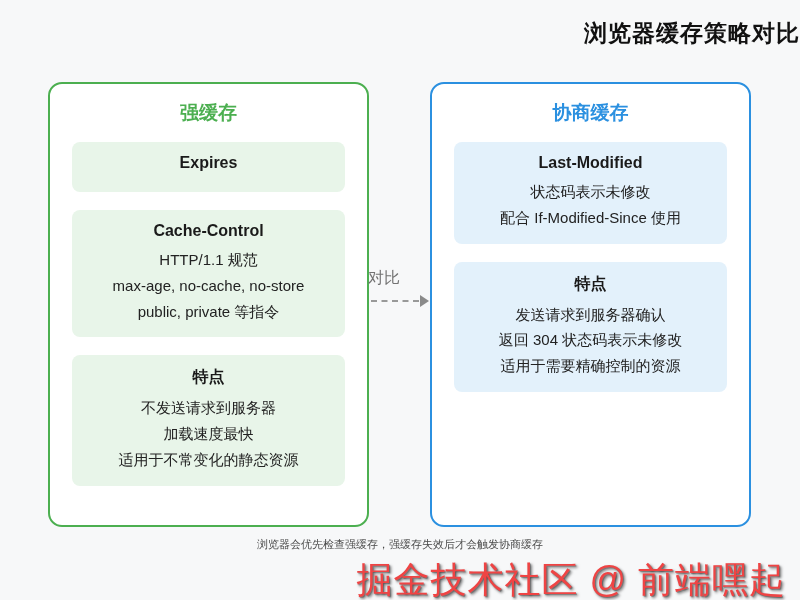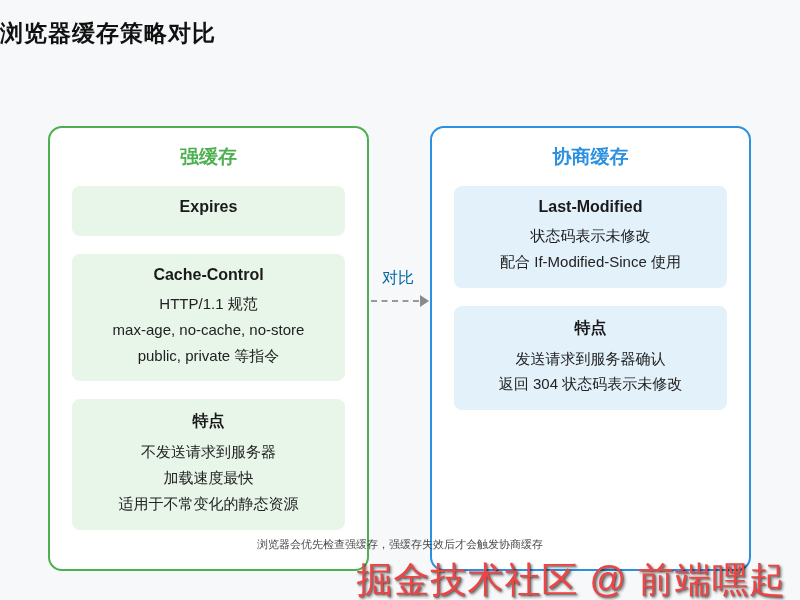--- a/index.html
+++ b/index.html
@@ -19,31 +19,30 @@
     background:#F7F8F9;
   }
   .stage{
     position:relative;
     width:800px;height:600px;
     background:#F7F8F9;
     overflow:hidden;
   }
   .page-title{
     position:absolute;top:18px;left:0;width:100%;
-    text-align:left;
+    text-align:right;
     font-size:23px;font-weight:700;color:#111;
     letter-spacing:1px;
   }
   .panel{
     position:absolute;top:82px;
     width:321px;height:445px;
     background:#ffffff;
     border-radius:14px;
     padding:14px 22px 0 22px;
-    margin-top:44px;
   }
   .panel-left{left:48px;border:2px solid var(--green);}
   .panel-right{left:430px;border:2px solid var(--blue);}
   .panel-title{
     text-align:center;
     font-size:19px;font-weight:700;
     margin:2px 0 16px 0;
   }
   .panel-left .panel-title{color:var(--green);}
   .panel-right .panel-title{color:var(--blue);}
@@ -58,22 +57,22 @@
   .card-title{
     font-size:16px;font-weight:700;color:var(--ink);
     margin-bottom:7px;
   }
   .card-line{
     font-size:15px;color:var(--body-ink);
     line-height:1.72;
   }
   .connector-label{
     position:absolute;top:268px;left:368px;width:60px;
-    text-align:center;
-    font-size:16px;color:#0369a1;
+    text-align:left;
+    font-size:16px;color:#737373;
   }
   .connector-arrow{
     position:absolute;top:295px;left:371px;width:58px;height:12px;
   }
   .connector-arrow .dashes{
     position:absolute;left:0;top:5px;width:48px;height:0;
     border-top:2px dashed var(--dash);
   }
   .connector-arrow .head{
     position:absolute;right:0;top:0;
@@ -136,19 +135,20 @@
       <div class="card-title">Last-Modified</div>
       <div class="card-line">状态码表示未修改</div>
       <div class="card-line">配合 If-Modified-Since 使用</div>
     </div>
 
 
     <div class="card">
       <div class="card-title">特点</div>
       <div class="card-line">发送请求到服务器确认</div>
       <div class="card-line">返回 304 状态码表示未修改</div>
+      <div class="card-line">适用于需要精确控制的资源</div>
     </div>
   </div>
 
   <div class="footer-caption">浏览器会优先检查强缓存，强缓存失效后才会触发协商缓存</div>
   <div class="watermark">掘金技术社区 @ 前端嘿起</div>
 
 </div>
 
 </body></html>

